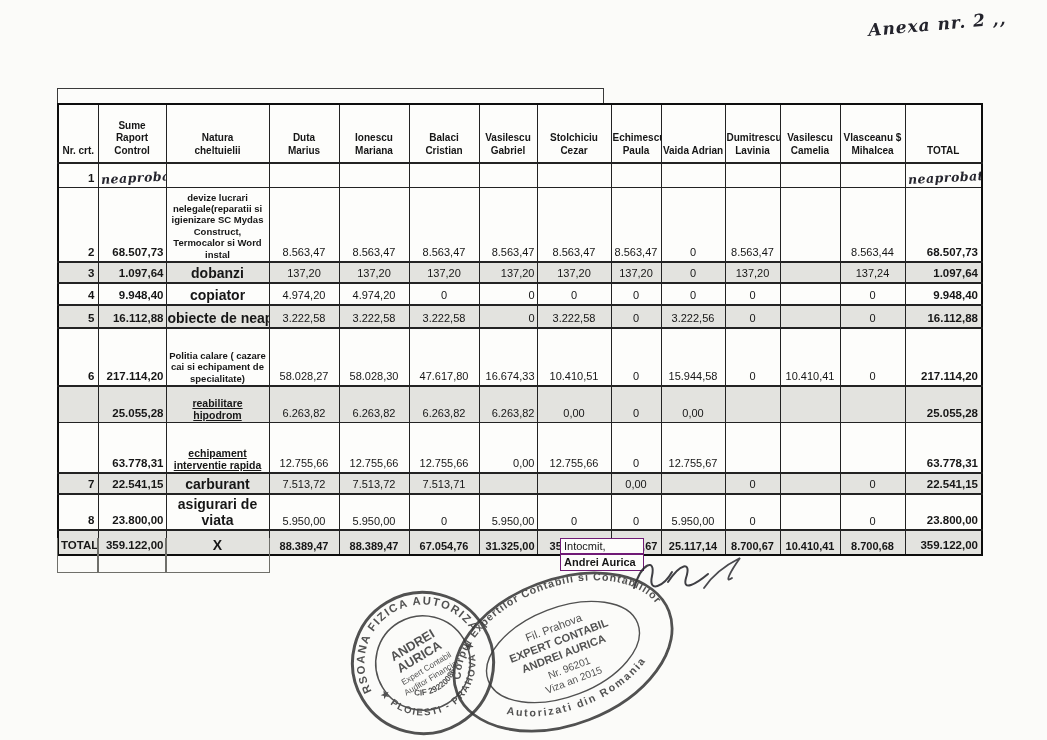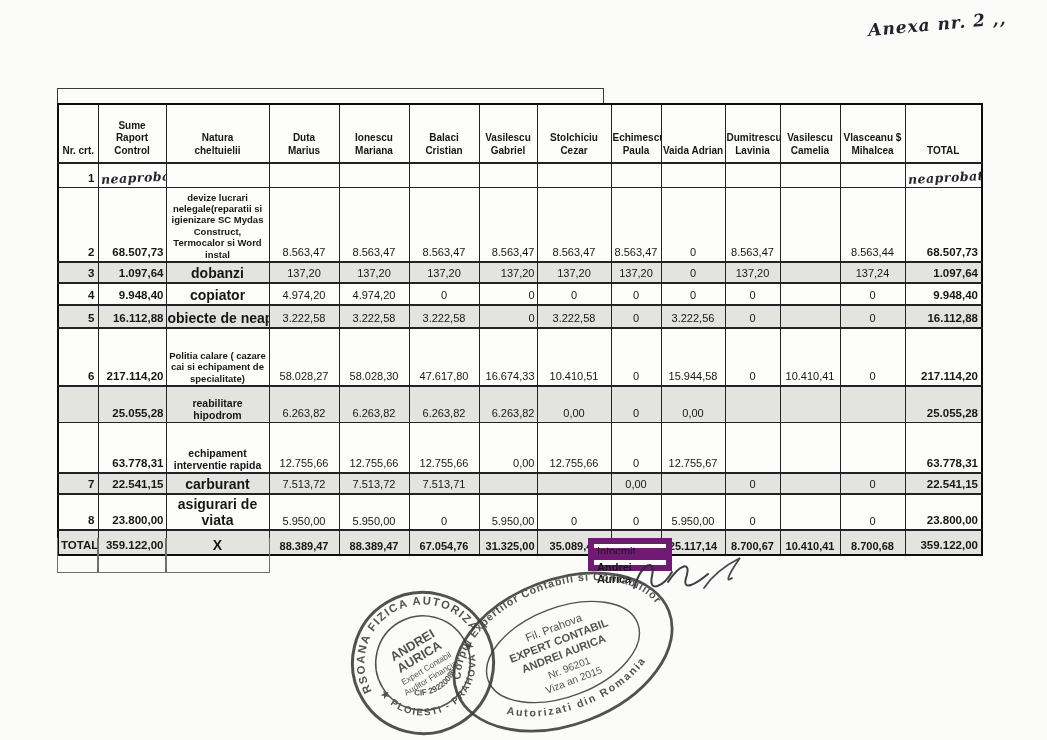--- a/index.html
+++ b/index.html
@@ -74,43 +74,43 @@
   tr.r6 td  { height:53px; }
   tr.r7 td  { height:16px; }
   tr.r8 td  { height:17px; }
   tr.r9 td  { height:32px; }
   tr.r10 td { height:46px; }
   tr.r11 td { height:16px; }
   tr.r12 td { height:17px; }
   tr.r13 td { height:20px; font-weight:700; }
 
   tr.r2 .c-natura, tr.r6 .c-natura { font-size:9.5px; line-height:1.2; }
-  tr.r9 .c-natura, tr.r10 .c-natura { font-size:10.5px; }
+  tr.r9 .c-natura, tr.r10 .c-natura { font-size:10.5px;text-decoration:underline; }
   tr.r5 .c-natura { white-space:nowrap; }
 
   tr.shaded td { background:#e3e3df; }
   tr.r3 td, tr.r4 td, tr.r5 td, tr.r6 td, tr.r7 td, tr.r8 td, tr.r9 td,
   tr.r11 td, tr.r12 td, tr.r13 td { border-top-width:2px; }
 
   .hw {
     font-family:"DejaVu Serif", serif;
     font-style:italic; font-weight:700;
     font-size:12.5px; color:#25252e;
     display:inline-block; transform:rotate(-3deg);
     letter-spacing:0.5px;
   }
 
   .ext-box {
     position:absolute;
     border:1px solid #6f6f6a; border-top:none;
     background:transparent;
   }
   .footer-cell {
-    position:absolute; left:588px; width:84px;
-    border:6px solid #701a75;
+    position:absolute; left:560px; width:84px;
+    border:1px solid #701a75;
     font-size:11px; padding:1px 3px; box-sizing:border-box;
     background:#fdfdfb;
   }
   #intocmit-box { top:538px; height:16px; }
   #name-box    { top:554px; height:17px; font-weight:700; }
 
   .stamp { position:absolute; opacity:0.88; }
   .stamp svg text, .stamp svg textPath {
     font-family:"Liberation Sans", sans-serif;
     fill:#3a3a3a;

